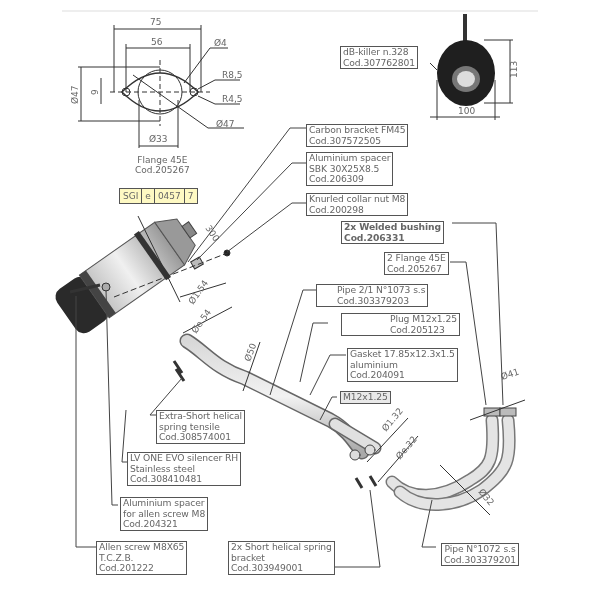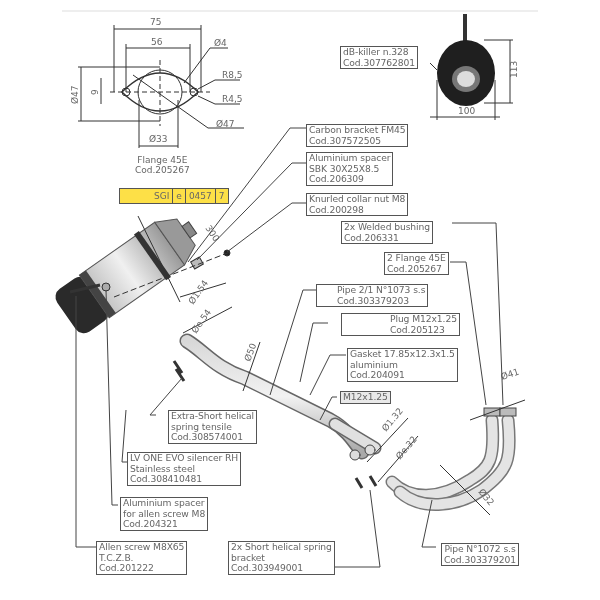--- a/index.html
+++ b/index.html
@@ -3,21 +3,21 @@
 <meta charset="utf-8">
 <style>
   html,body{margin:0;padding:0;background:#ffffff;}
   body{width:600px;height:600px;position:relative;overflow:hidden;font-family:"DejaVu Sans",sans-serif;color:#555;}
   .topline{position:absolute;left:62px;top:10px;width:476px;height:2px;background:#eeeeee;}
   svg#drawing{position:absolute;left:0;top:0;width:600px;height:600px;}
   .lbl{position:absolute;border:1.2px solid #555;background:#fff;font-size:9.2px;line-height:10.5px;padding:0 2px;color:#666;white-space:nowrap;letter-spacing:-0.1px;}
   .lbl span{display:block;}
   .dim{font-size:9px;fill:#666;font-family:"DejaVu Sans",sans-serif;}
   .cap{position:absolute;font-size:9px;line-height:10px;color:#666;text-align:center;}
-  .sgi{position:absolute;left:119px;top:188px;height:14px;border:1.2px solid #555;background:#fde047;display:flex;align-items:center;font-size:9px;color:#666;padding-left:31px;}
+  .sgi{position:absolute;left:119px;top:188px;height:14px;border:1.2px solid #555;background:#fef9c3;display:flex;align-items:center;font-size:9px;color:#666;}
   .sgi div{padding:0 3px;height:14px;line-height:14px;border-right:1px solid #555;}
   .sgi div:last-child{border-right:none;}
 </style>
 </head>
 <body>
 
 <div class="topline"></div>
 
 <svg id="drawing" viewBox="0 0 600 600">
   <defs>
@@ -192,21 +192,21 @@
 </div>
 <div class="lbl" style="left:306px;top:152px;">
   <span>Aluminium spacer</span>
   <span>SBK 30X25X8.5</span>
   <span>Cod.206309</span>
 </div>
 <div class="lbl" style="left:306px;top:193px;">
   <span>Knurled collar nut M8</span>
   <span>Cod.200298</span>
 </div>
-<div class="lbl" style="left:341px;top:221px;">
+<div class="lbl" style="left:341px;top:221px;font-weight:bold;">
   <span>2x Welded bushing</span>
   <span>Cod.206331</span>
 </div>
 <div class="lbl" style="left:384px;top:252px;">
   <span>2 Flange 45E</span>
   <span>Cod.205267</span>
 </div>
 <div class="lbl" style="left:316px;top:284px;padding-left:20px;">
   <span>Pipe 2/1 N°1073 s.s</span>
   <span>Cod.303379203</span>
@@ -216,21 +216,21 @@
   <span>Cod.205123</span>
 </div>
 <div class="lbl" style="left:347px;top:348px;">
   <span>Gasket 17.85x12.3x1.5</span>
   <span>aluminium</span>
   <span>Cod.204091</span>
 </div>
 <div class="lbl" style="left:340px;top:391px;background:#e9e9e9;">
   <span>M12x1.25</span>
 </div>
-<div class="lbl" style="left:156px;top:410px;margin-left:12px;">
+<div class="lbl" style="left:156px;top:410px;">
   <span>Extra-Short helical</span>
   <span>spring tensile</span>
   <span>Cod.308574001</span>
 </div>
 <div class="lbl" style="left:127px;top:452px;">
   <span>LV ONE EVO silencer RH</span>
   <span>Stainless steel</span>
   <span>Cod.308410481</span>
 </div>
 <div class="lbl" style="left:120px;top:497px;">

